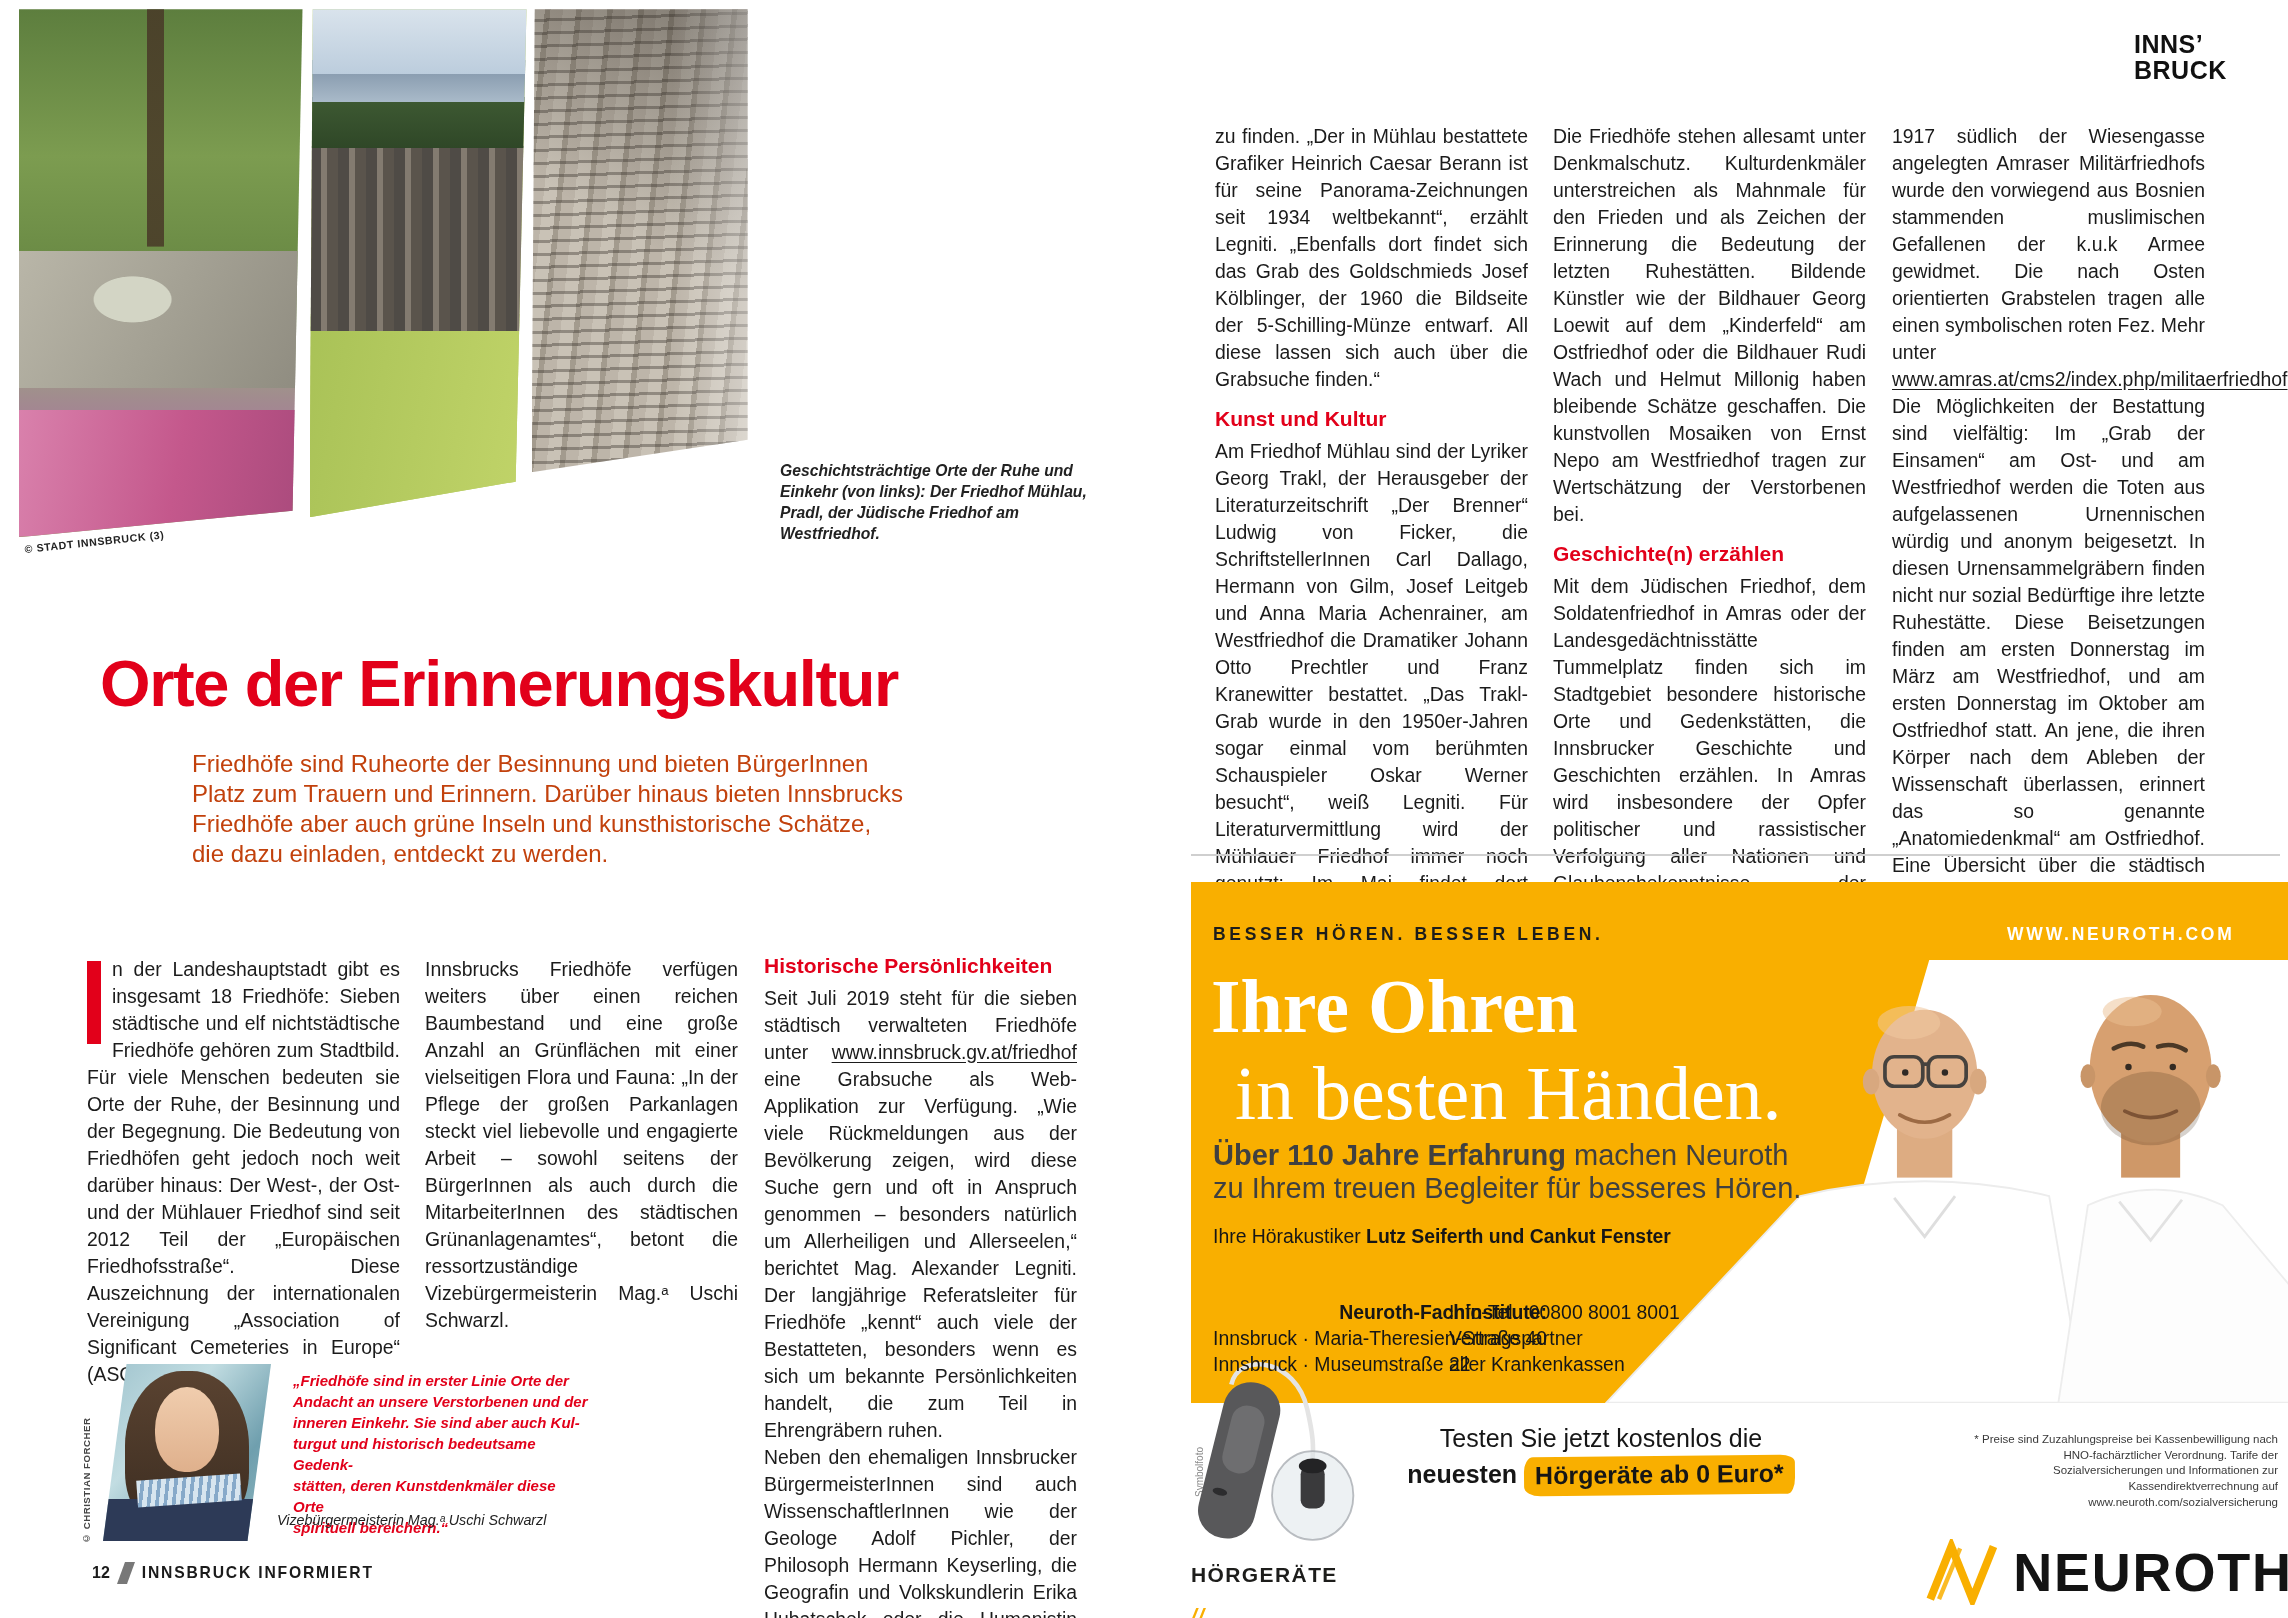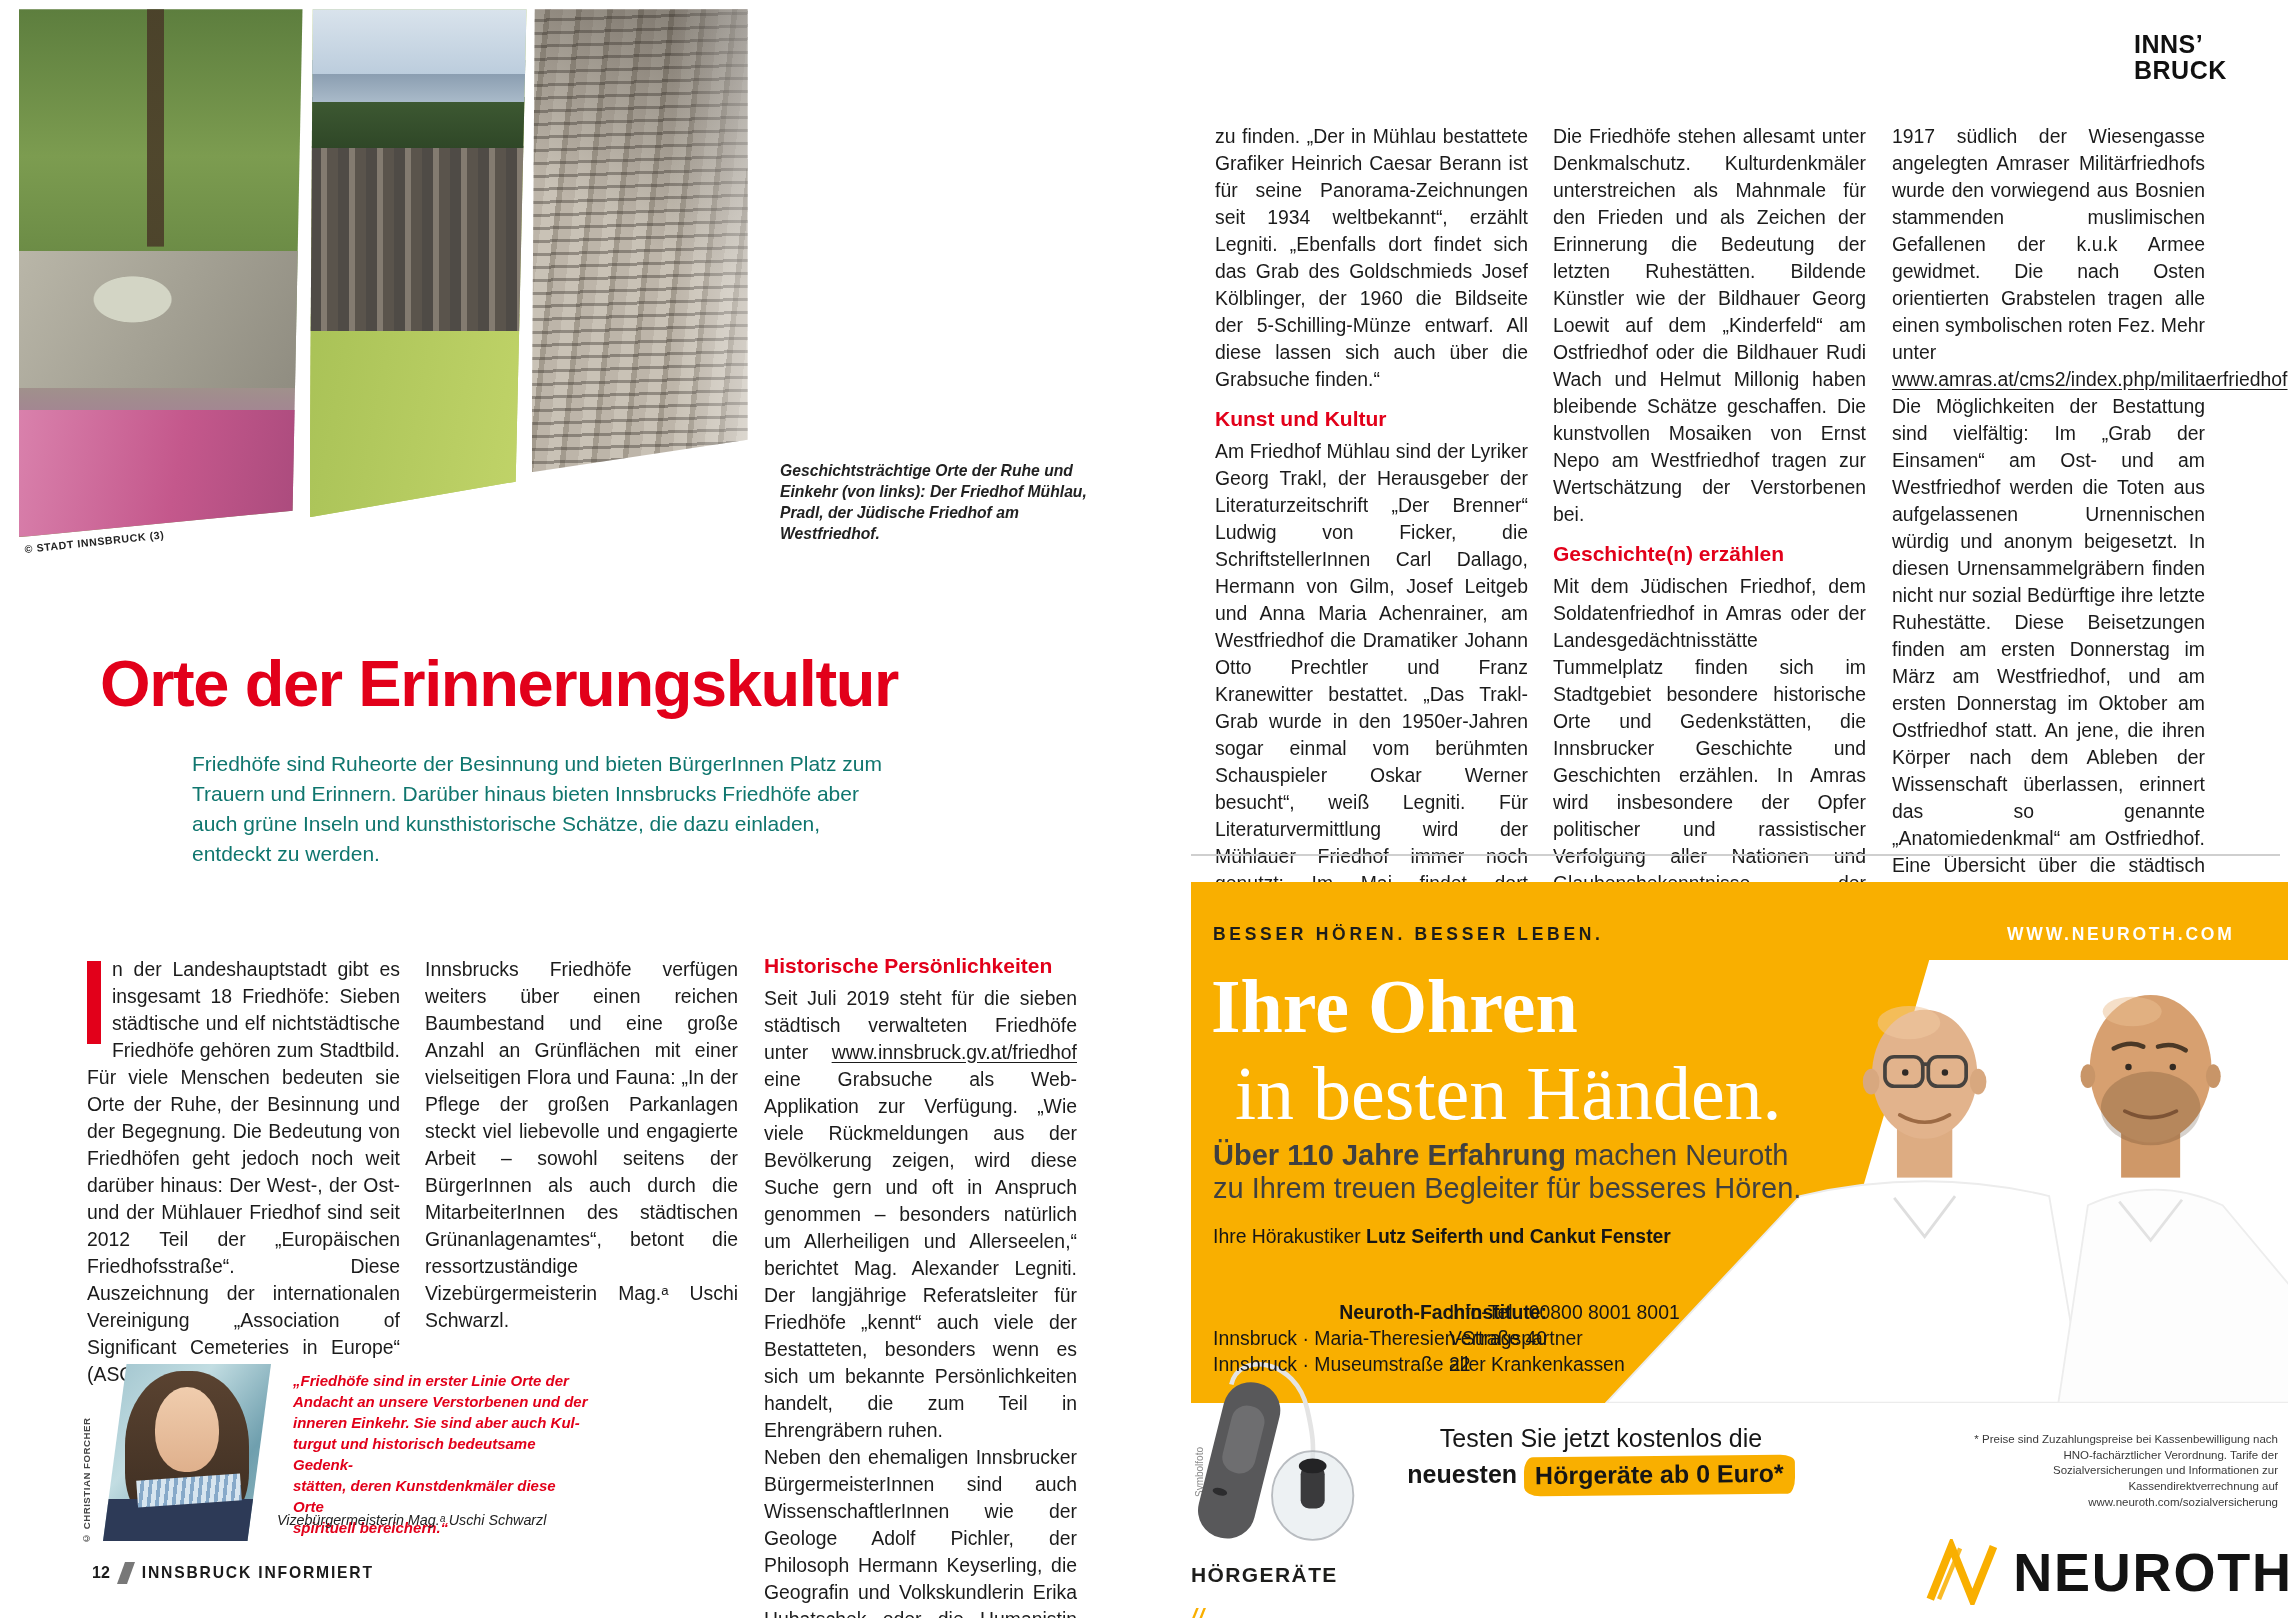--- a/index.html
+++ b/index.html
@@ -47,21 +47,21 @@
     left:24px; top:543px; font-size:10.6px; letter-spacing:0.6px; color:#222;
     transform:rotate(-6deg); transform-origin:left top; font-weight:600;
   }
   .caption {
     left:780px; top:460px; width:321px; font-size:15.7px; line-height:21px;
     font-style:italic; font-weight:600; color:#222;
   }
 
   
   .title { left:92px; top:646px; font-size:65px; font-weight:700; letter-spacing:-1.4px; color:var(--red);margin-left:8px; }
-  .intro { left:192px; top:749px; width:713px; font-size:21px; line-height:30px; color:#0f766e; }
+  .intro { left:192px; top:749px; width:713px; font-size:24px; line-height:30px; color:#c2410c; }
 
   
   .col { position:absolute; width:313px; font-size:19.4px; line-height:27px; text-align:justify; hyphens:auto; color:#1b1b1b; }
   .c1 { left:87px;  top:956px; }
   .c2 { left:425px; top:956px; }
   .c3 { left:764px; top:952px; }
   .c4 { left:1215px; top:123px; }
   .c5 { left:1553px; top:123px; }
   .c6 { left:1892px; top:123px; }
   .col-p { margin:0; }

